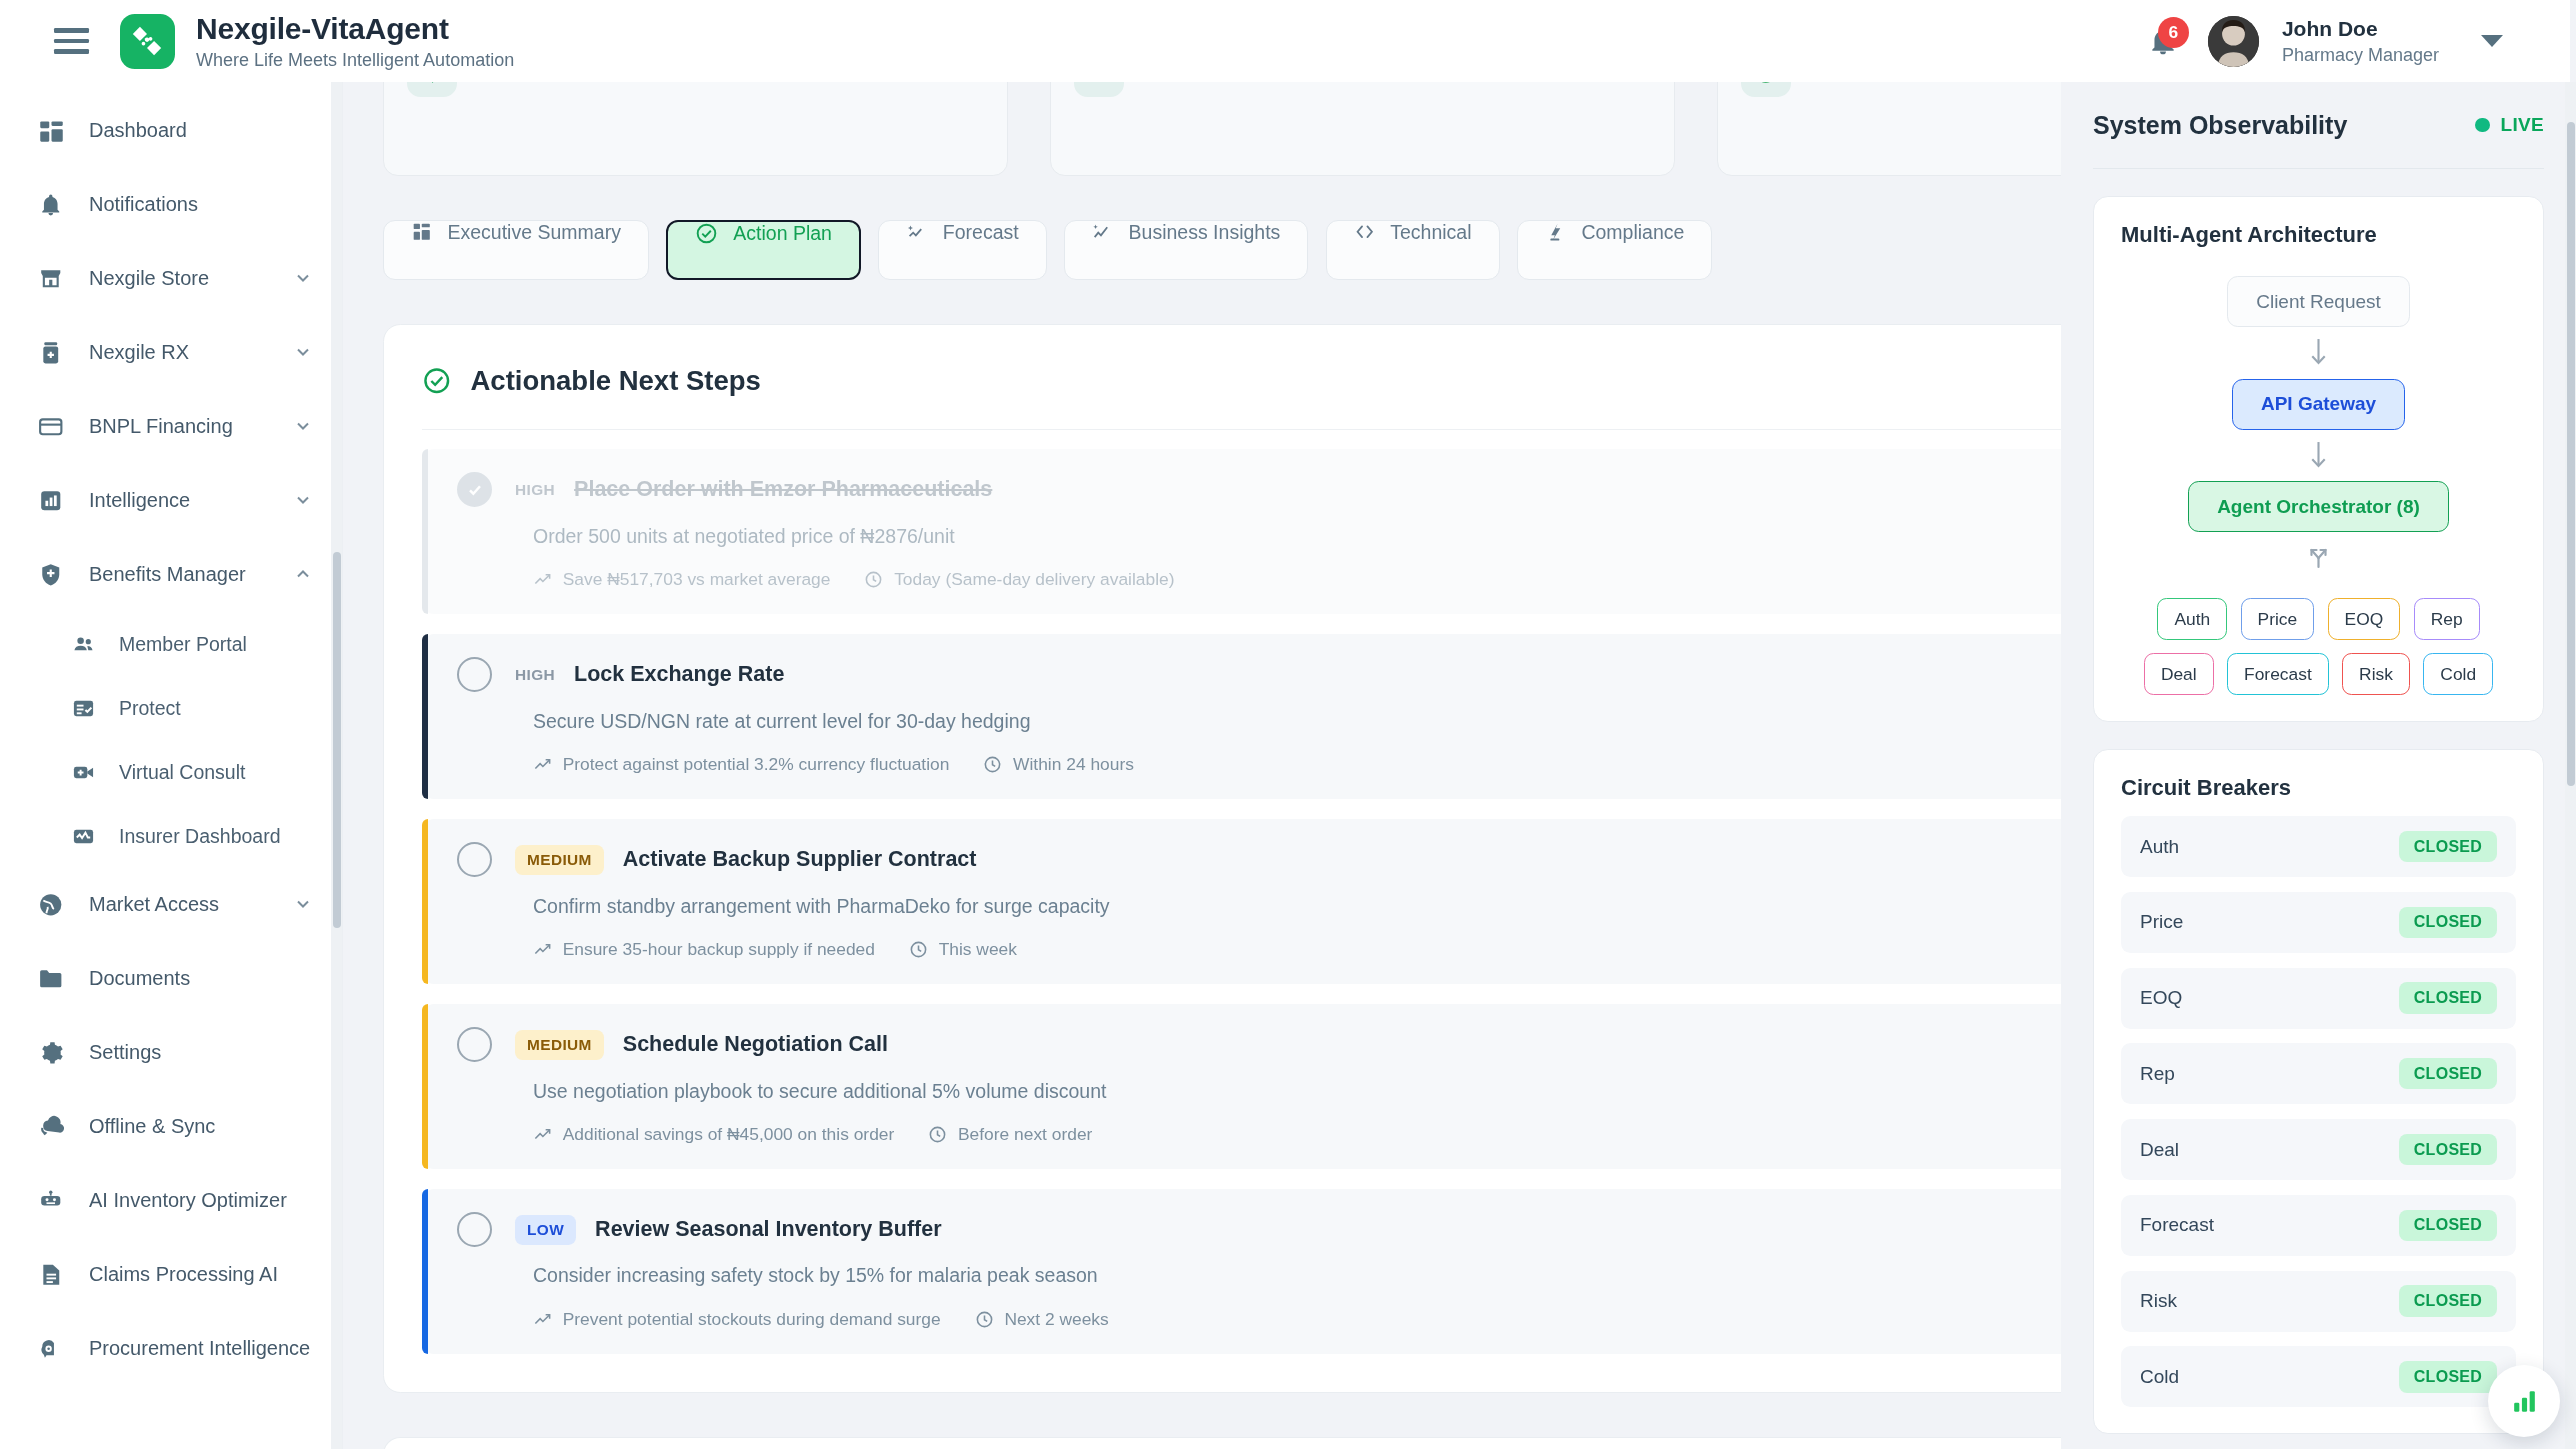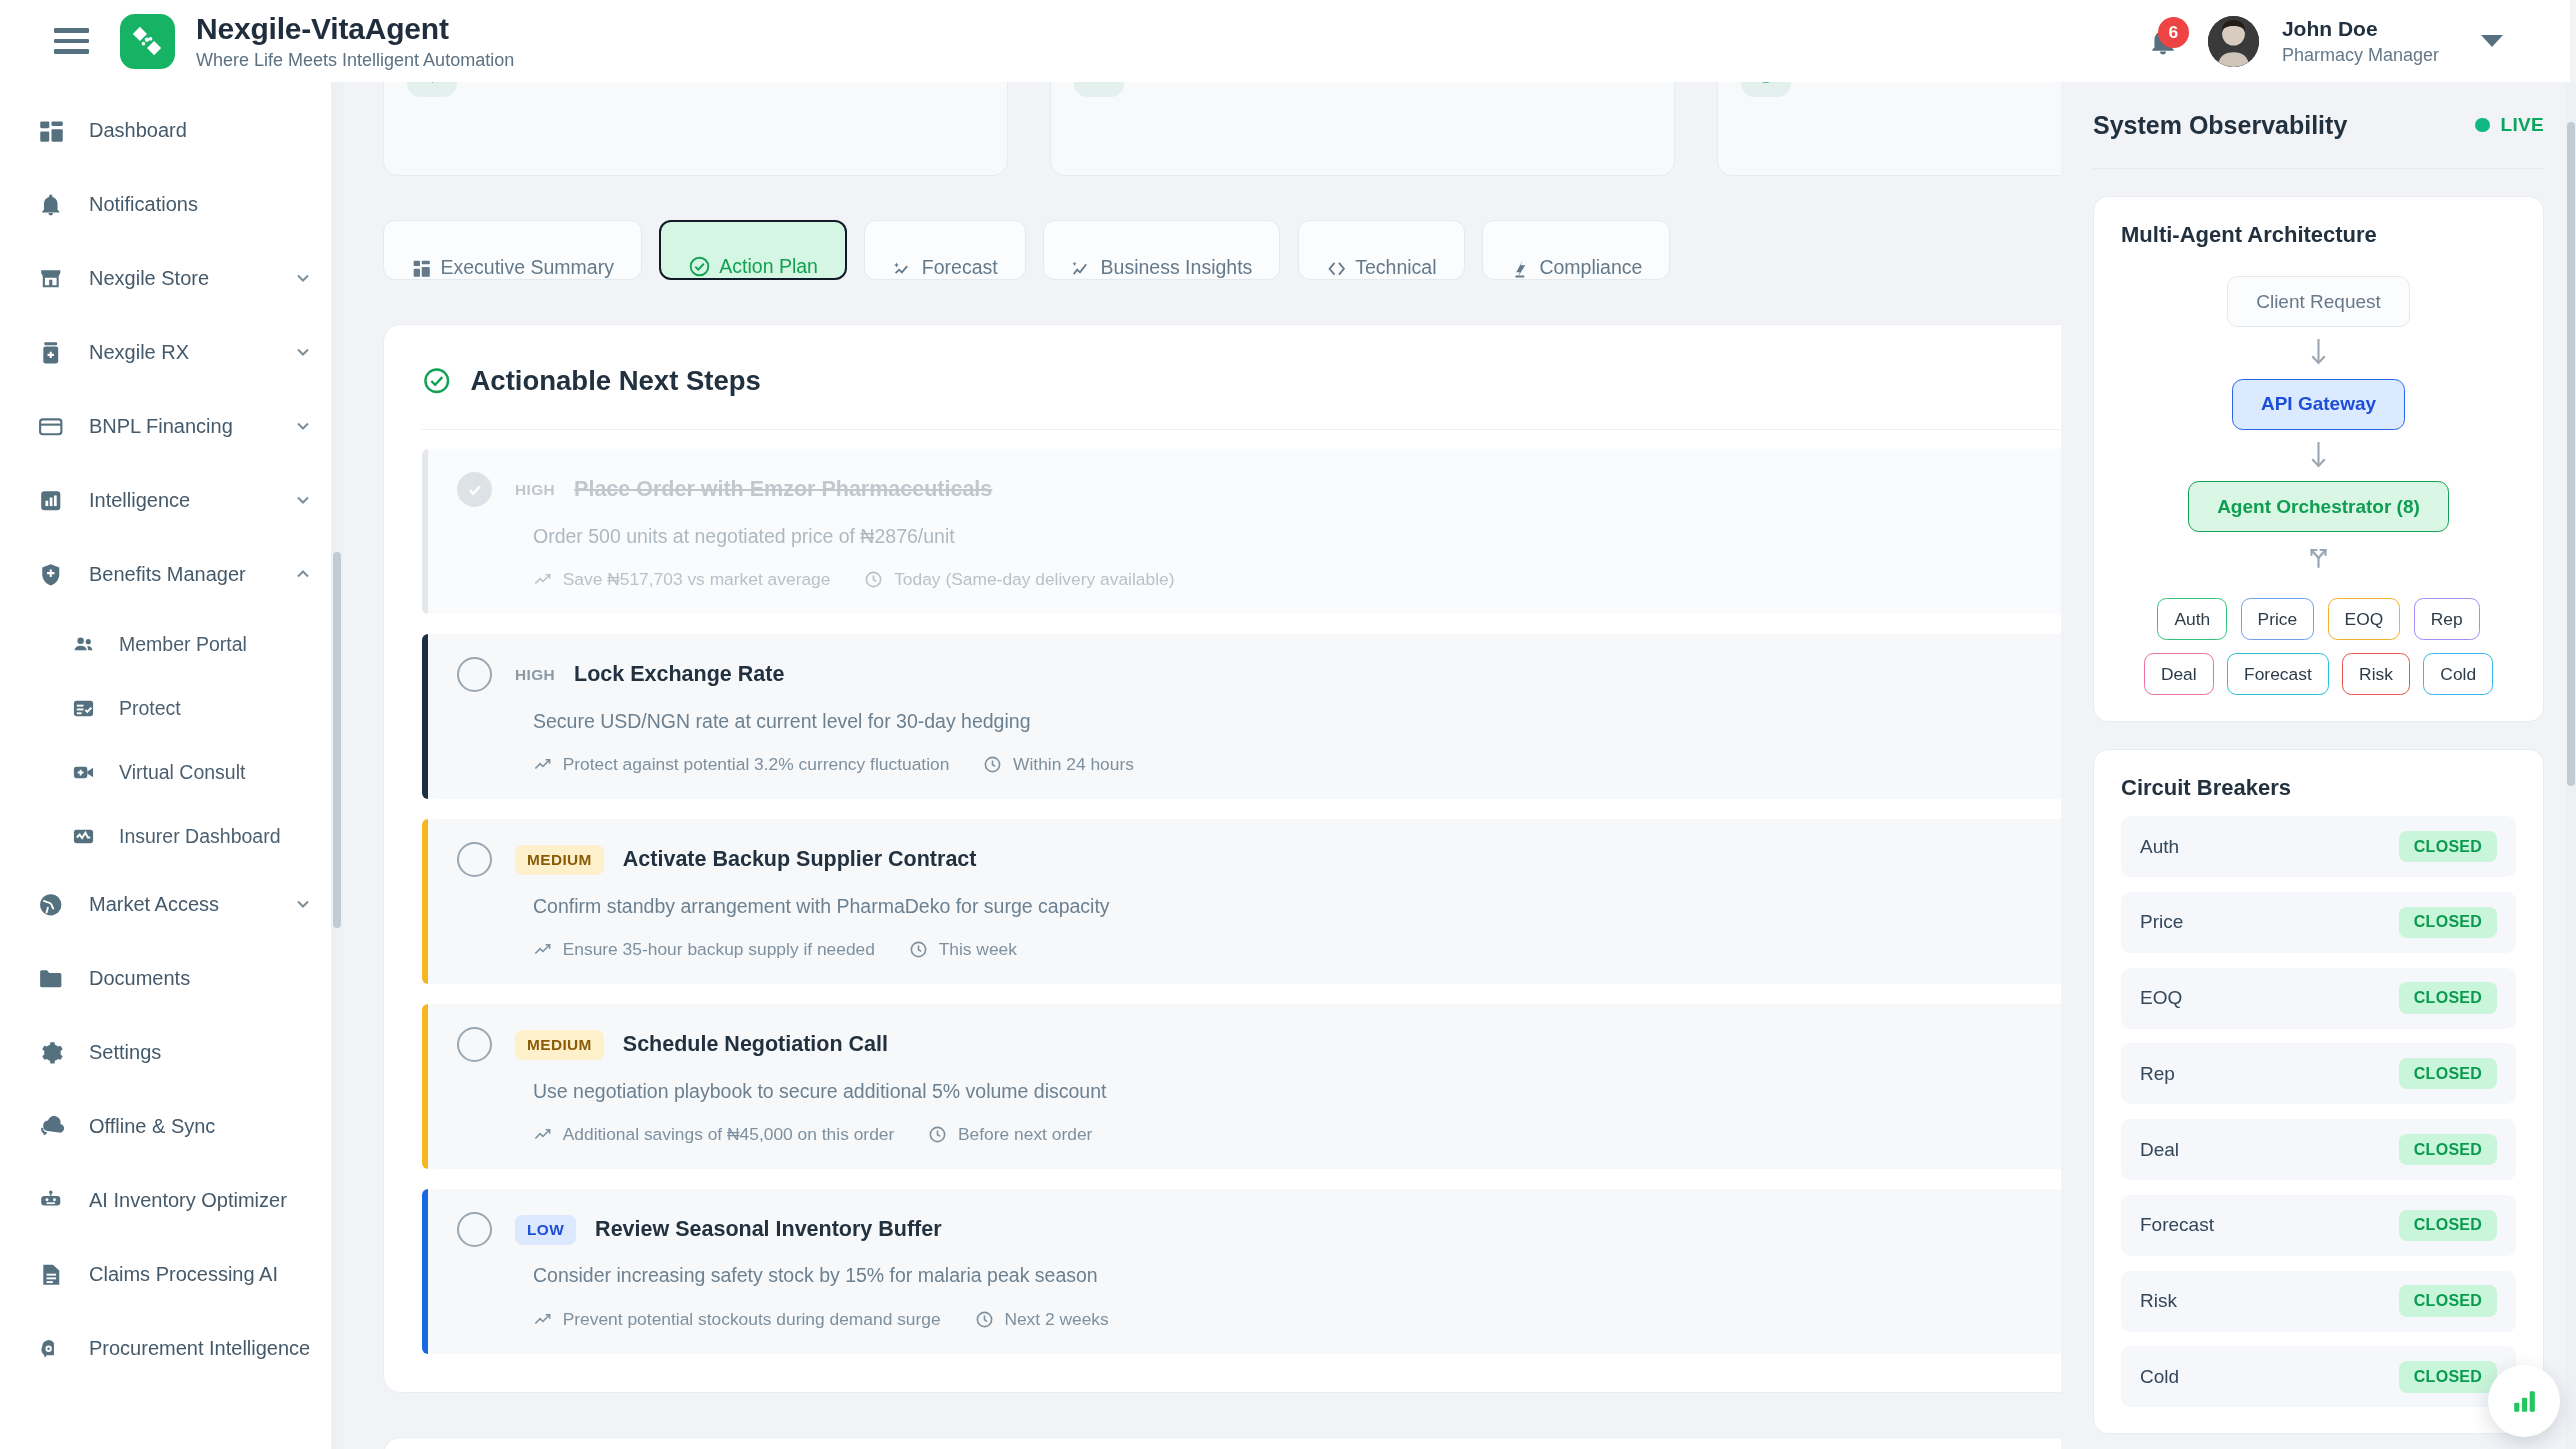--- a/index.html
+++ b/index.html
@@ -77,21 +77,21 @@
   .stat-icon {
     width: 50px; height: 50px; border-radius: 13.4px; background: #e3f0ee;
     display: flex; align-items: center; justify-content: center; flex: 0 0 50px;
     margin-top: -12px;
   }
   .stat-value { font-size: 39px; font-weight: 800; color: #1f3042; margin-left: 17.4px; margin-top: -19px; letter-spacing: -0.3px; }
 
   .tabs-row { display: flex; gap: 17.4px; padding: 0 40px; margin-top: 44px; }
   .tab {
     height: 60px; padding: 0 27px; border-radius: 12px; background: #fbfcfd;
-    border: 0.7px solid #e4e9ee; display: flex; align-items: flex-end; gap: 8px;
+    border: 0.7px solid #e4e9ee; display: flex; align-items: flex-start; gap: 15px;
     font-size: 19.5px; color: #64798a; cursor: pointer; white-space: nowrap;
   }
   .tab.active {
     background: #d4f6e2; border: 2px solid #111827; color: #12a053; font-weight: 400;
   }
   .tab svg { flex: 0 0 auto; }
 
   .panel {
     margin: 44px 40px 0 40px; background: #ffffff; border-radius: 17.4px;
     border: 0.7px solid #e9edf1; padding: 36px 38px 38px 38px;

